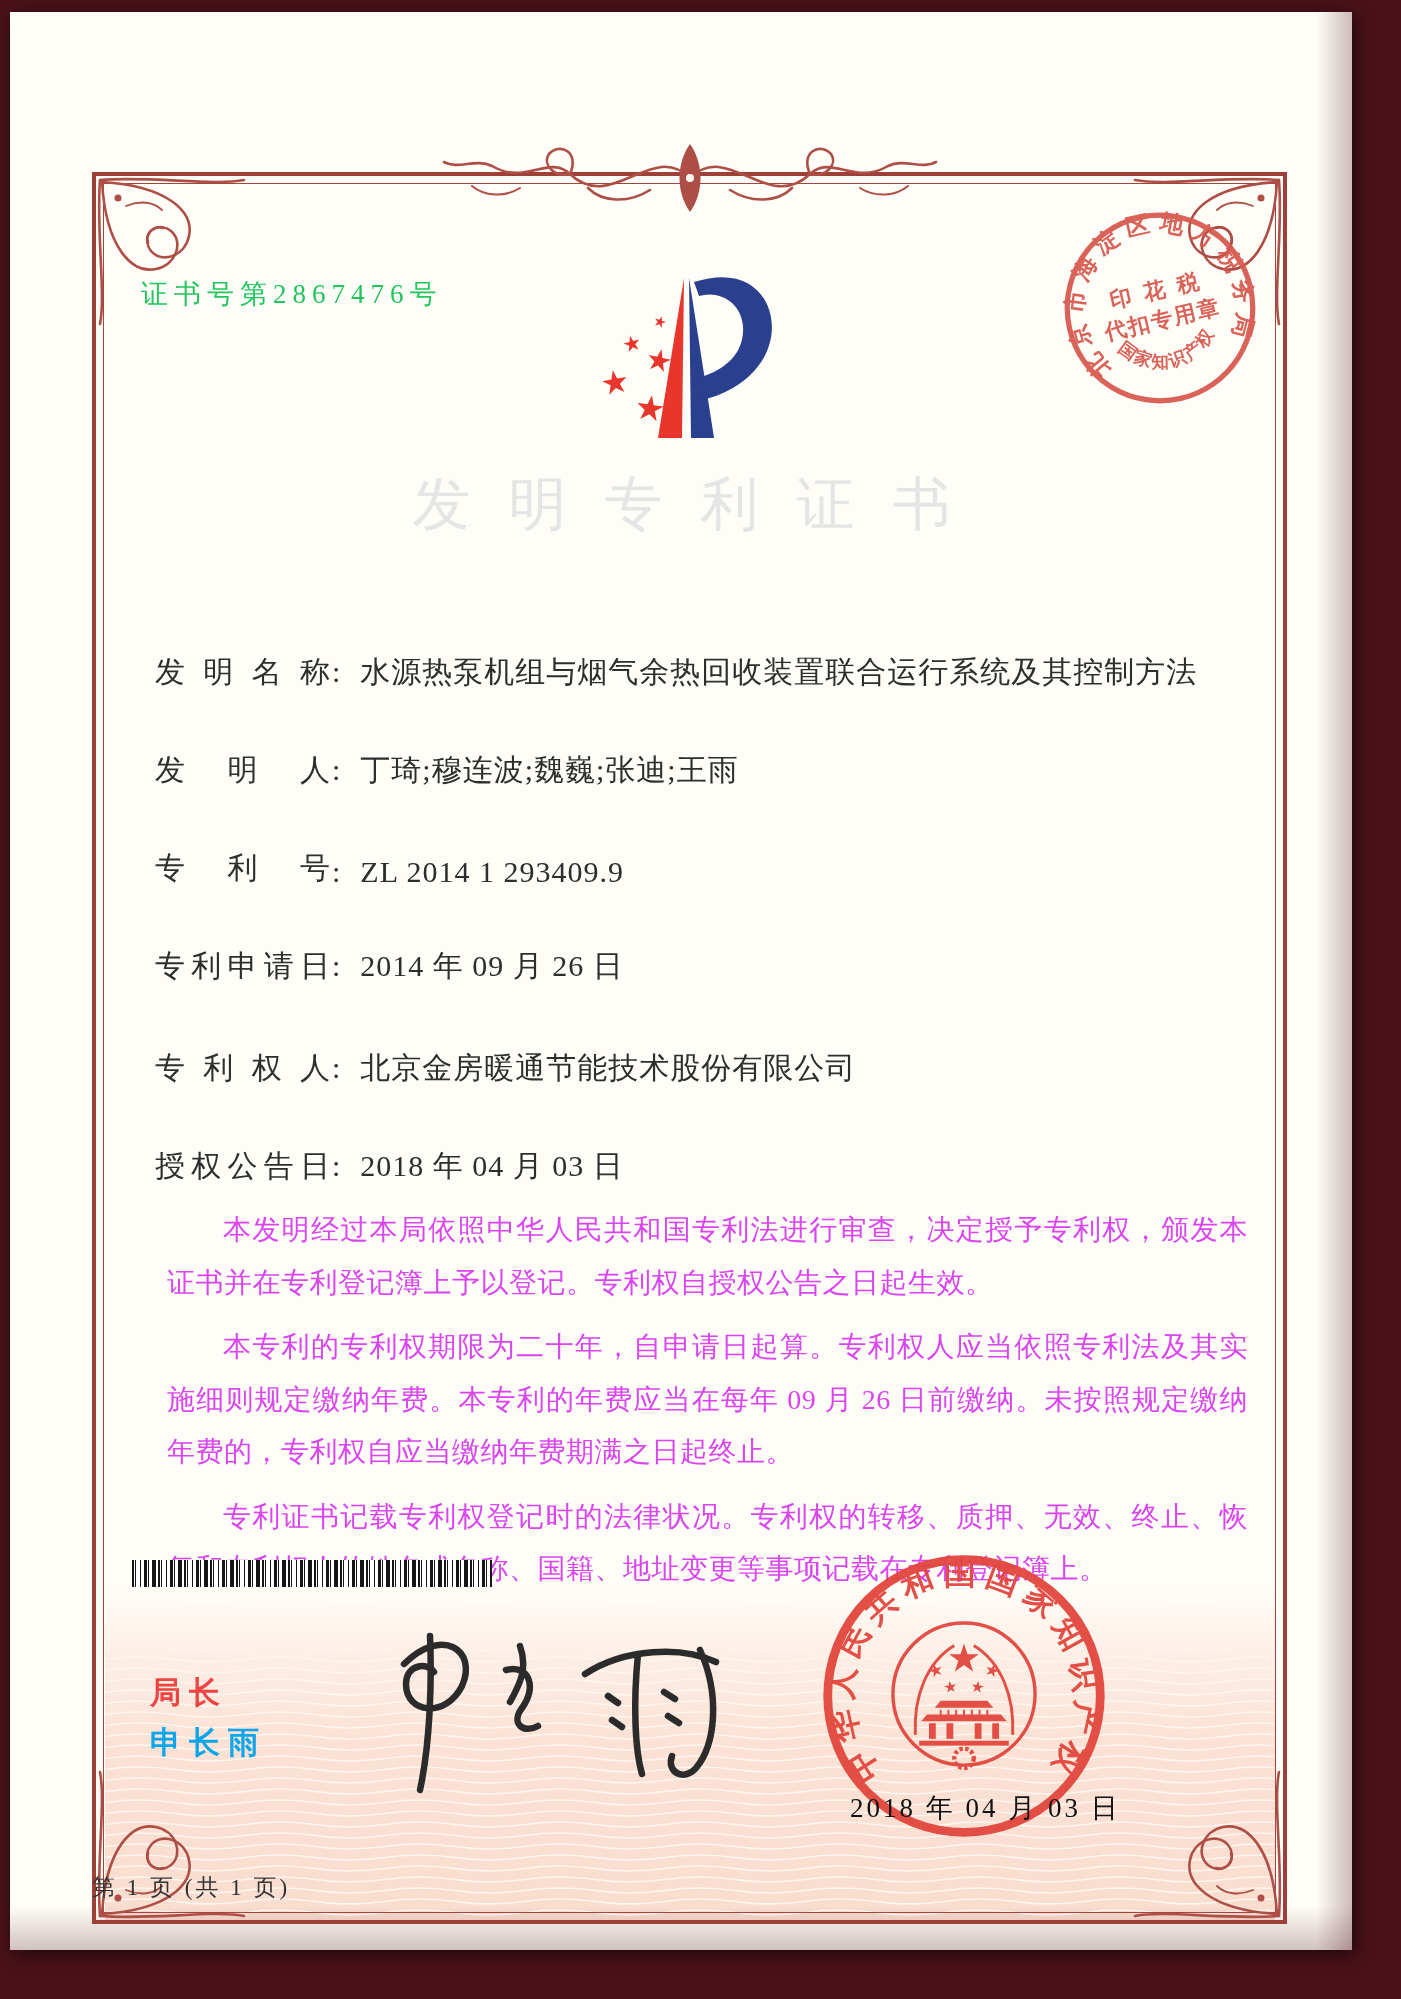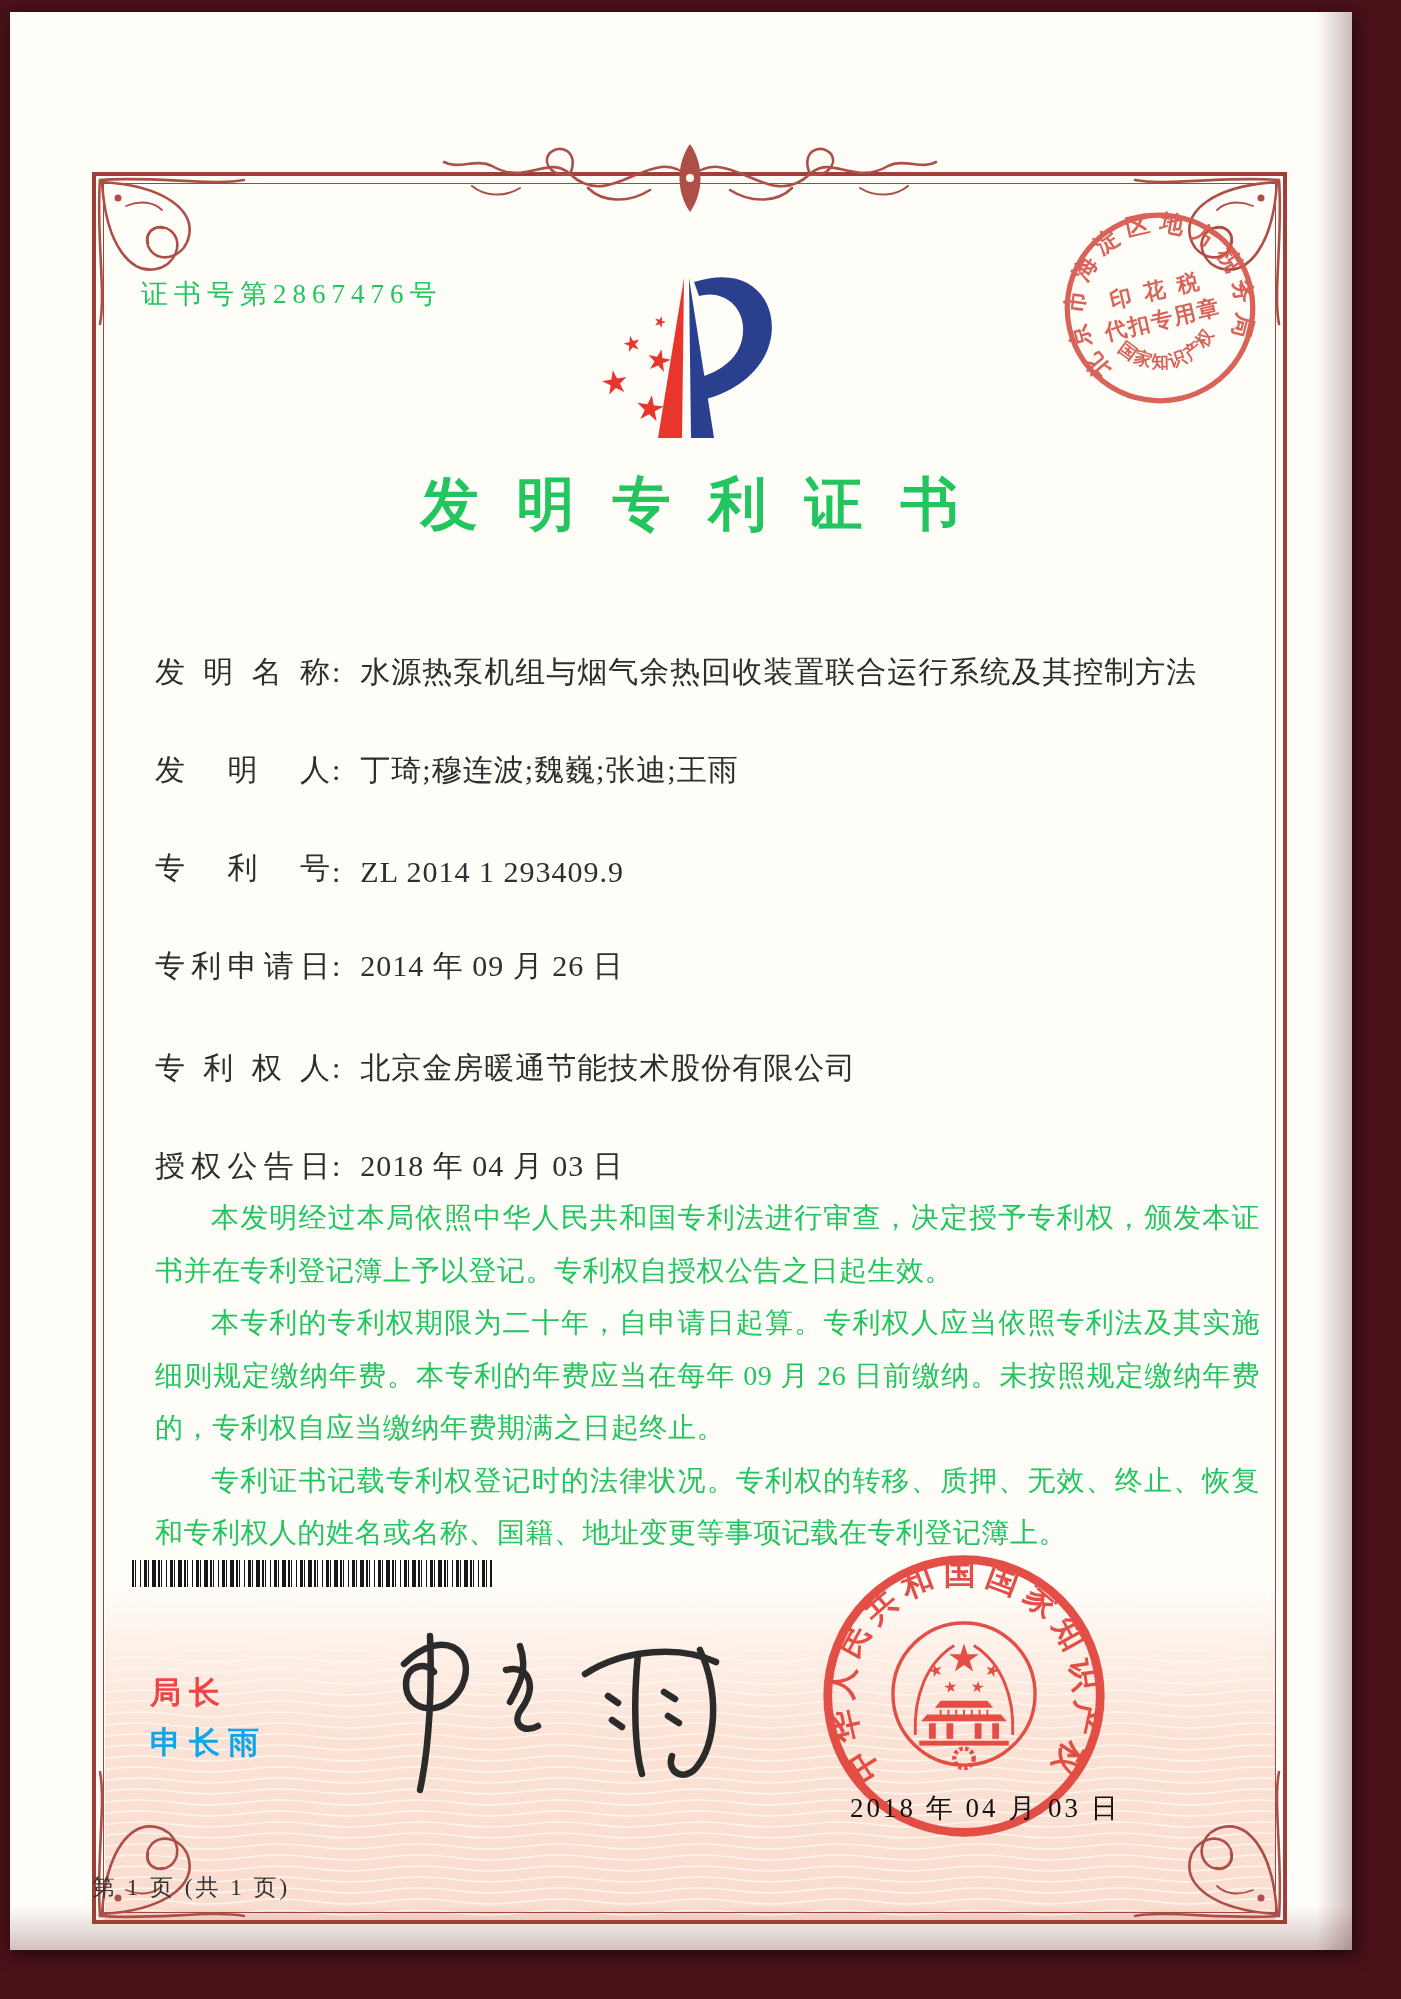--- a/index.html
+++ b/index.html
@@ -23,30 +23,30 @@
     background:linear-gradient(180deg,#fffdf8 0px,#fdeee5 70px,#fbe2d5 150px,#f9ddcf 100%);
   }
   .band svg{position:absolute;left:0;top:0;
     -webkit-mask-image:linear-gradient(180deg,transparent 0px,#000 100px);
     mask-image:linear-gradient(180deg,transparent 0px,#000 100px);}
   .frame-outer{left:92px;top:172px;width:1195px;height:1752px;border:4px solid #9e3f38;box-sizing:border-box;z-index:4;}
   .frame-inner{left:103px;top:183px;width:1173px;height:1730px;border:1.5px solid #a3443d;box-sizing:border-box;z-index:4;}
   .ornament{z-index:5;}
   .cert-no{left:141px;top:256px;font-size:27px;letter-spacing:6px;color:#22c55e;z-index:6;margin-top:20px;}
   .logo{left:560px;top:260px;z-index:6;}
-  .title{left:92px;width:1195px;top:466px;text-align:center;font-size:58px;font-weight:700;
-    letter-spacing:38px;text-indent:38px;color:#22c55e;z-index:6;}
+  .title{left:84px;width:1195px;top:466px;text-align:center;font-size:58px;font-weight:400;
+    letter-spacing:38px;text-indent:38px;color:#e5e5e5;z-index:6;}
   .field-row{left:155px;width:1110px;font-size:30px;color:#2e2e2e;z-index:6;white-space:nowrap;}
   .field-label{display:inline-block;width:175px;text-align:justify;text-align-last:justify;vertical-align:bottom;}
   .field-colon{margin-left:2px;}
   .field-value{margin-left:20px;letter-spacing:1px;text-align:center;}
   .row-0{top:652px;} .row-1{top:750px;} .row-2{top:848px;}
   .row-3{top:946px;} .row-4{top:1048px;} .row-5{top:1146px;}
   .paragraphs{left:155px;top:1192px;width:1105px;z-index:6;}
-  .paragraphs p{margin:0;font-size:28px;line-height:52.5px;color:#22c55e;
+  .paragraphs p{margin:12px;font-size:28px;line-height:52.5px;color:#d946ef;
     text-align:justify;text-indent:2em;letter-spacing:.5px;}
   .barcode{left:132px;top:1560px;width:360px;height:27px;z-index:6;
     background:repeating-linear-gradient(90deg,
       #161616 0 2px,#fff 2px 3px,#161616 3px 4px,#fff 4px 8px,
       #161616 8px 9px,#fff 9px 12px,#161616 12px 15px,#fff 15px 16px,
       #161616 16px 17px,#fff 17px 20px,#161616 20px 24px,#fff 24px 26px);}
   .signer-title{left:150px;top:1672px;font-size:31px;letter-spacing:8px;color:#ef4444;
     font-family:"Liberation Sans","DejaVu Sans",sans-serif;font-weight:600;z-index:6;}
   .signer-name{left:150px;top:1722px;font-size:31px;letter-spacing:8px;color:#0ea5e9;
     font-family:"Liberation Sans","DejaVu Sans",sans-serif;font-weight:600;z-index:6;}

